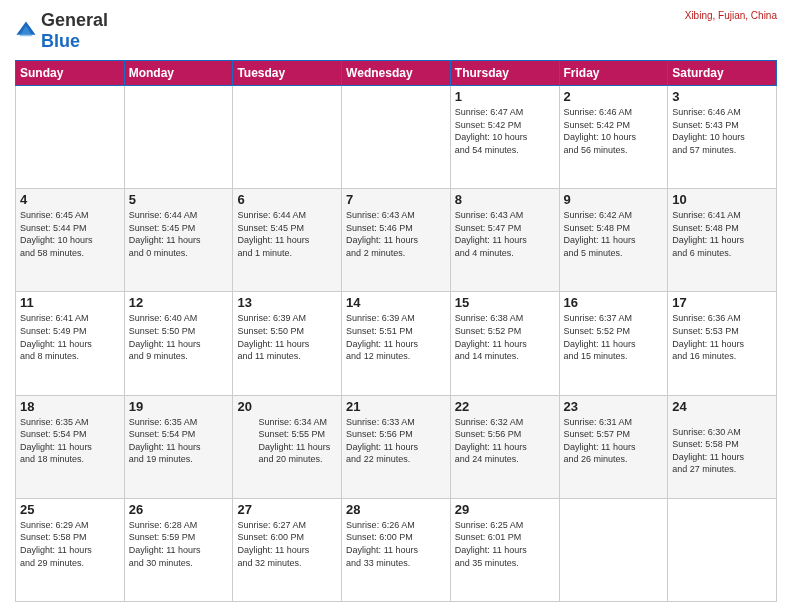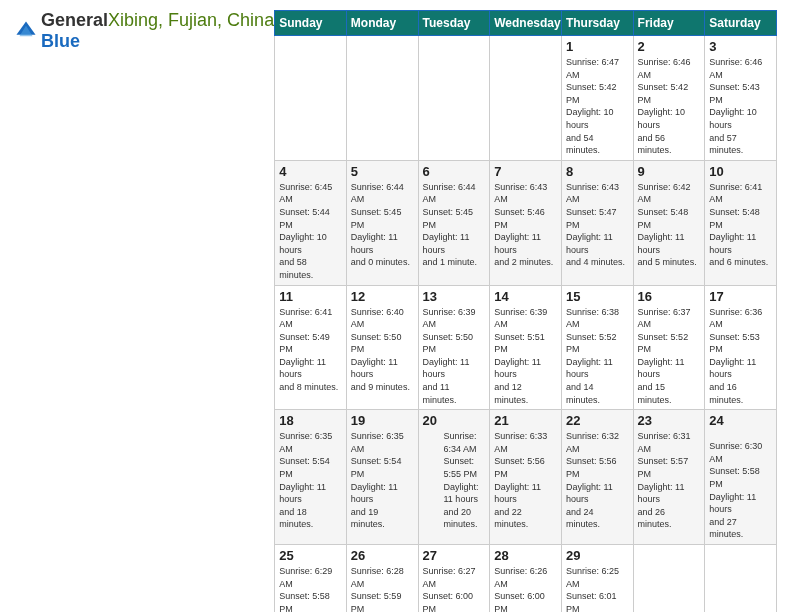--- a/index.html
+++ b/index.html
@@ -8,21 +8,21 @@
       height: 612px;
       font-family: Arial, sans-serif;
       background: #fff;
       overflow: hidden;
     }
     .page {
       width: 792px;
       height: 612px;
       padding: 10px 15px;
       display: flex;
-      flex-direction: row;
+      flex-direction: column;
     }
     .header {
       display: flex;
       justify-content: space-between;
       align-items: flex-start;
       margin-bottom: 8px;
     }
     .logo {
       display: flex;
       align-items: center;
@@ -45,32 +45,32 @@
     .title-area {
       text-align: right;
     }
     .month-title {
       font-size: 32px;
       font-weight: bold;
       color: #333;
       line-height: 1.1;
     }
     .location {
-      font-size: 18px;
-      color: #4d7c0f;
+      font-size: 10px;
+      color: #b91c1c;
     }
     .calendar {
       flex: 1;
       border: 1px solid #ccc;
       border-collapse: collapse;
       width: 100%;
       table-layout: fixed;
     }
     .calendar th {
-      background: #0f766e;
+      background: #be185d;
       color: #fff;
       font-size: 12px;
       font-weight: bold;
       padding: 5px 4px;
       text-align: left;
       border: 1px solid #1a6abf;
     }
     .calendar td {
       border: 1px solid #ccc;
       vertical-align: top;

